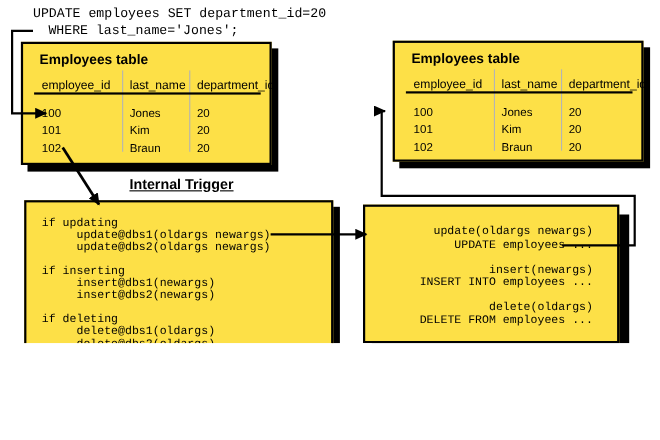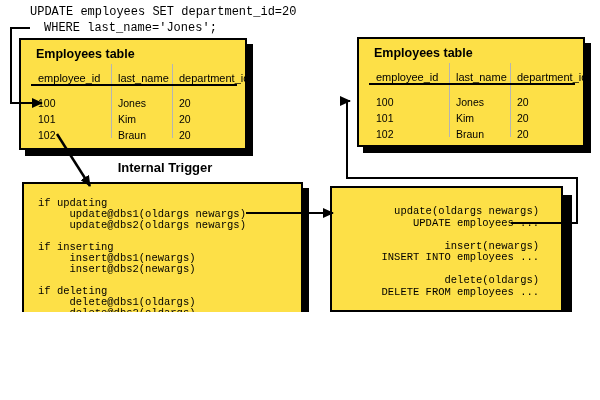--- a/index.html
+++ b/index.html
@@ -11,21 +11,21 @@
   .box{position:absolute;background:#fde047;border:2px solid #000;box-sizing:border-box;}
   .shadowed{box-shadow:6px 6px 0 0 #000;}
   .tbl-title{position:absolute;left:15px;top:7px;font-weight:bold;font-size:12.5px;}
   .hdr{position:absolute;top:32px;font-size:11px;}
   .cell{position:absolute;font-size:10.5px;}
   .col-sep{position:absolute;top:24px;height:74px;width:1px;background:#b4b4b4;}
   .hrule{position:absolute;left:10px;right:8px;top:44px;height:1.5px;background:#000;}
   .code-pre{position:absolute;margin:0;font-family:"Liberation Mono","DejaVu Sans Mono",monospace;
     font-size:10.5px;line-height:11px;white-space:pre;}
   .trigger-title{position:absolute;left:85px;top:160px;width:160px;text-align:center;
-    font-weight:bold;font-size:13px;}
+    font-weight:bold;font-size:13px;text-decoration:underline;}
   .pkg-black{position:absolute;left:338px;top:195px;width:234px;height:142px;background:#000;}
   .pkg-label{position:absolute;left:0;bottom:5px;width:100%;text-align:center;
     color:#fff;font-weight:bold;font-size:13px;}
   .site-label{position:absolute;font-weight:bold;font-size:13px;}
   .arrows{position:absolute;left:0;top:0;pointer-events:none;z-index:10;}
 </style>
 </head>
 <body>
 
 <div class="canvas">

